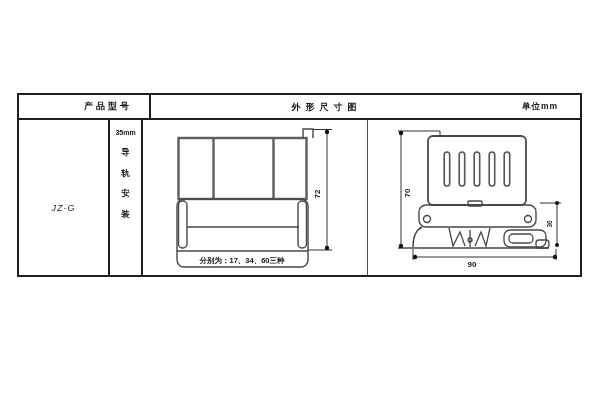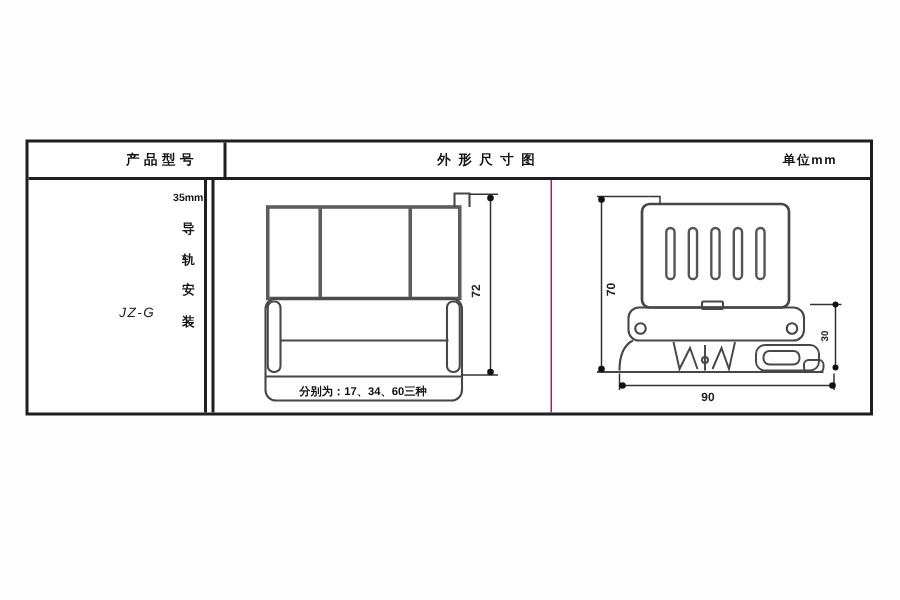--- a/index.html
+++ b/index.html
@@ -24,21 +24,21 @@
   .dim-title{
     position:absolute;left:42%;top:50%;transform:translate(-50%,-50%);
     font-size:9px;font-weight:bold;letter-spacing:5px;color:#151515;white-space:nowrap;
   }
   .unit{
     position:absolute;right:22px;top:50%;transform:translateY(-50%);
     font-size:8.5px;font-weight:bold;letter-spacing:1px;color:#151515;white-space:nowrap;
   }
   .model-val{
     left:0;top:25px;bottom:0;width:91px;border-right:2px solid #1f1f1f;
-    display:flex;align-items:center;justify-content:center;margin-left:28px;
+    display:flex;align-items:center;justify-content:center;
   }
   .model-val span{
     font-size:9px;font-style:italic;letter-spacing:1px;color:#222;
     transform:translateY(10px);
   }
   .mount{
     left:91px;top:25px;bottom:0;width:33px;border-right:2px solid #1f1f1f;
     display:flex;flex-direction:column;align-items:center;
   }
   .mount .mm{font-size:7px;font-weight:bold;color:#151515;margin-top:9px;white-space:nowrap;}

